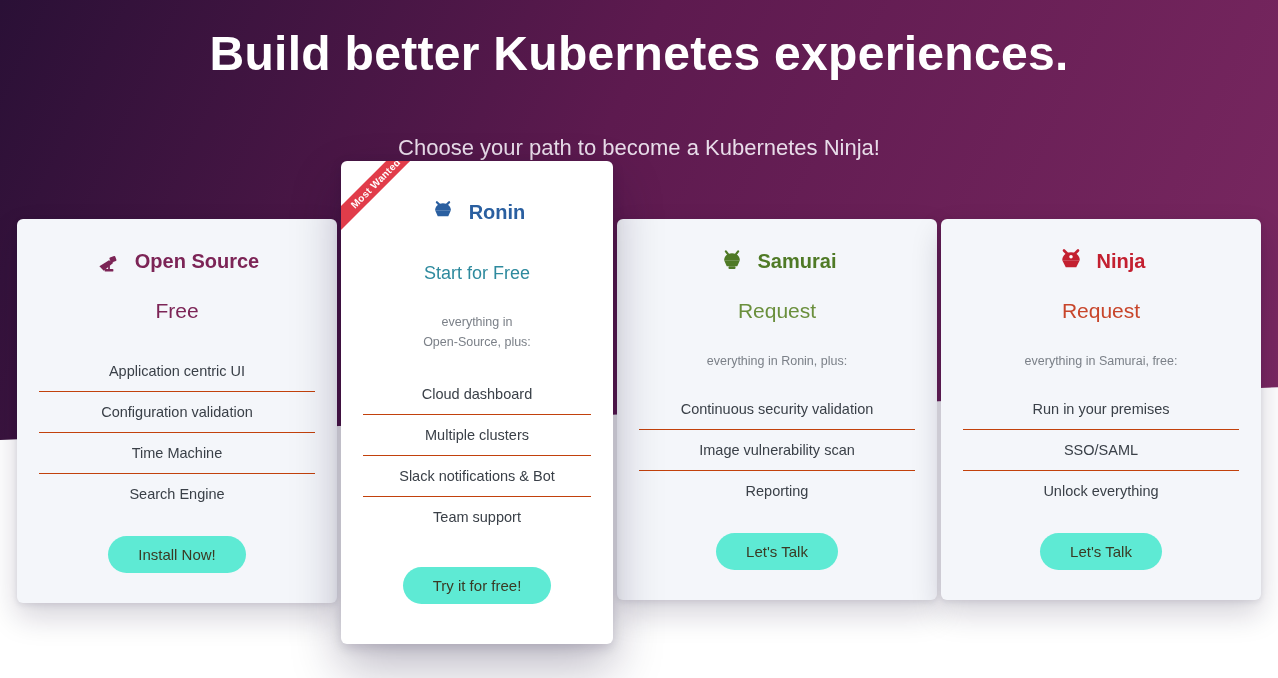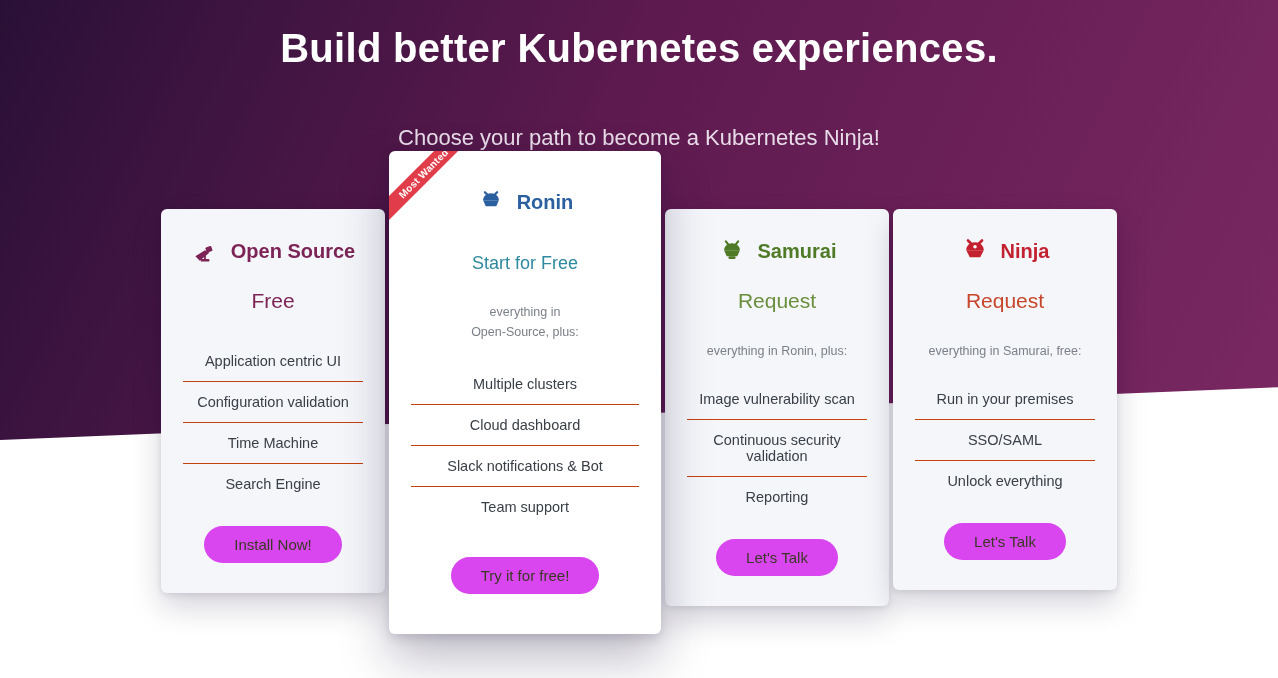--- a/index.html
+++ b/index.html
@@ -9,35 +9,35 @@
   .hero-bg {
     position: absolute; top: 0; left: 0; width: 100%; height: 440px;
     background: linear-gradient(115deg, #2a1036 0%, #5d1a4f 45%, #7a2861 100%);
     clip-path: polygon(0 0, 100% 0, 100% 88%, 0 100%);
     z-index: 0;
   }
 
   .content { position: relative; z-index: 1; width: 100%; padding-top: 20px; }
 
   h1.title {
-    color: #fff; text-align: center; font-size: 40px; font-weight: 700;
+    color: #fff; text-align: center; font-size: 48px; font-weight: 700;
     letter-spacing: .3px; margin-top: 6px;
   }
   p.subtitle {
     color: #e8dce9; text-align: center; font-size: 22px; margin-top: 54px;
     font-weight: 400;
   }
 
   .cards {
     display: flex; justify-content: center; align-items: flex-start;
     gap: 0; margin-top: 58px;
   }
   .card {
     background: #f4f6fa;
-    width: 224px;
+    width: 320px;
     border-radius: 6px;
     box-shadow: 0 14px 30px rgba(20,10,50,.18), 0 2px 6px rgba(20,10,50,.10);
     padding: 28px 22px 30px 22px;
     margin: 0 2px;
     position: relative;
     text-align: center;
   }
   .card.featured {
     background: #ffffff;
     width: 272px;
@@ -82,21 +82,21 @@
   ul.features li {
     color: #3a4048; font-size: 14.5px;
     padding: 12px 4px;
     border-bottom: 1px solid #c2410c;
   }
   ul.features li:last-child { border-bottom: none; }
 
   .cta {
     display: inline-block;
     margin-top: 22px;
-    background: #d946ef;
+    background: #5eead4;
     color: #3a3a24;
     font-size: 15px; font-weight: 500;
     border: none;
     border-radius: 22px;
     padding: 10px 30px;
     cursor: pointer;
   }
   .featured .cta { margin-top: 30px; }
 
   
@@ -157,22 +157,22 @@
             </svg>
         </span>
         <span class="tname accent-ronin">Ronin</span>
       </div>
       <div class="price accent-ronin-price">Start for Free</div>
       <div class="lead">
         <span>everything in</span><br>
         <span>Open-Source, plus:</span>
       </div>
       <ul class="features">
+        <li>Cloud dashboard</li>
         <li>Multiple clusters</li>
-        <li>Cloud dashboard</li>
         <li>Slack notifications &amp; Bot</li>
         <li>Team support</li>
       </ul>
       <button class="cta">Try it for free!</button>
     </div>
 
     <div class="card">
       <div class="tier-head">
         <span class="ticon accent-samurai">
           <svg viewBox="0 0 64 64" fill="currentColor">
@@ -182,22 +182,22 @@
               <rect x="24" y="44" width="16" height="6" rx="2"></rect>
             </svg>
         </span>
         <span class="tname accent-samurai">Samurai</span>
       </div>
       <div class="price accent-samurai-price">Request</div>
       <div class="lead">
         <span>everything in Ronin, plus:</span>
       </div>
       <ul class="features">
+        <li>Continuous security validation</li>
         <li>Image vulnerability scan</li>
-        <li>Continuous security validation</li>
         <li>Reporting</li>
       </ul>
       <button class="cta">Let's Talk</button>
     </div>
 
     <div class="card">
       <div class="tier-head">
         <span class="ticon accent-shogun">
           <svg viewBox="0 0 64 64" fill="currentColor">
               <path d="M32 12c-12 0-20 8-20 18h40c0-10-8-18-20-18z"></path>

